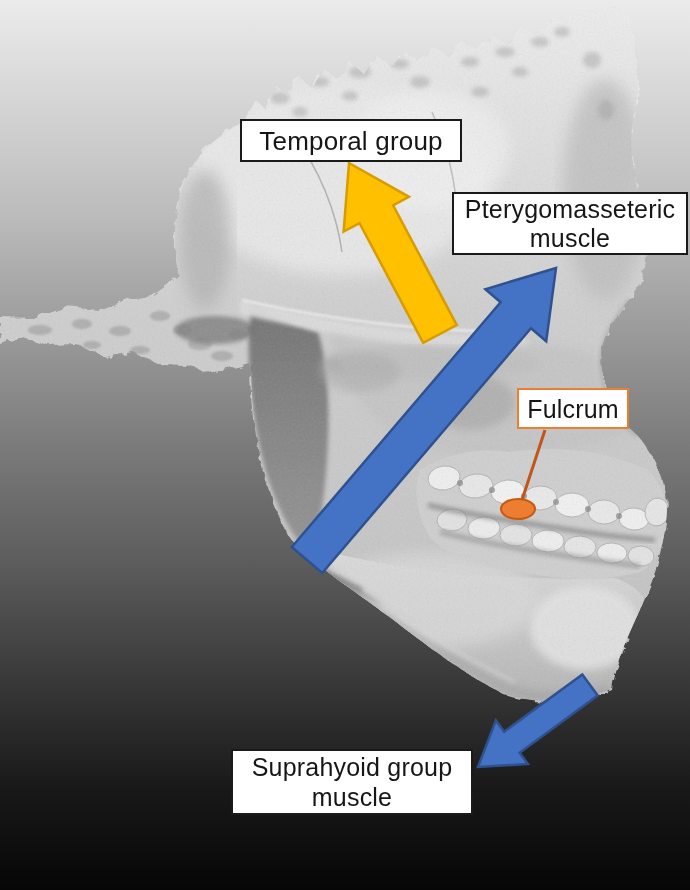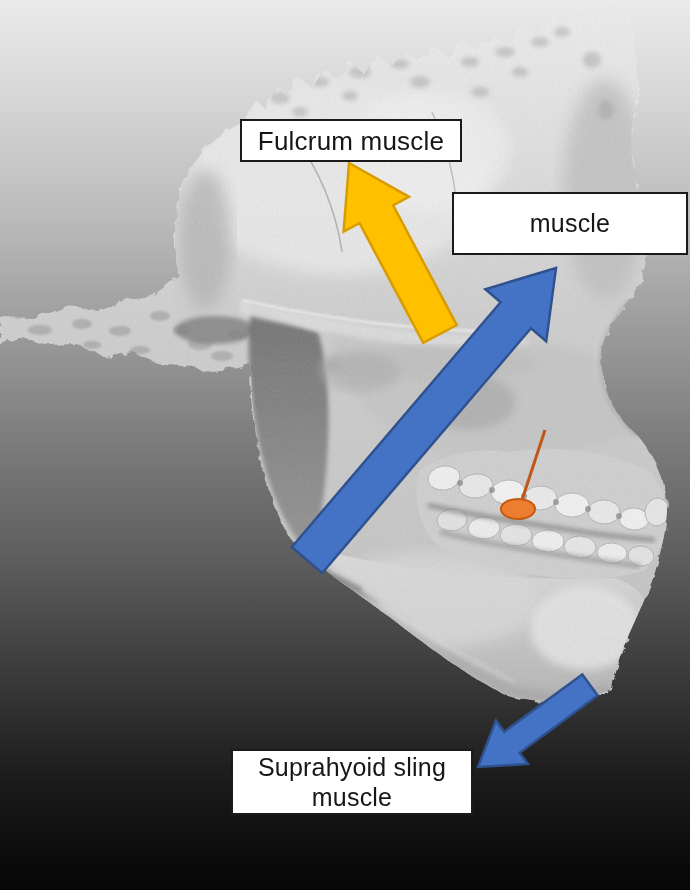--- a/index.html
+++ b/index.html
@@ -186,26 +186,30 @@
 
     <polygon class="arrow-yellow" points="349,163 409,196.8 393.1,205.3 456.8,325.1 423.2,342.9 359.5,223.1 343.6,231.6" fill="#ffc000"></polygon>
     <polygon class="arrow-blue" points="556,268 546.2,341.2 531,328.2 322.2,573 291.8,547 500.6,302.2 485.4,289.2" fill="#4472c4"></polygon>
     <polygon class="arrow-blue" points="478,767 495.9,720.4 504.2,731.7 582.3,674.5 597.7,695.5 519.6,752.7 527.9,764" fill="#4472c4"></polygon>
 
     <path class="fulcrum-line" d="M545 430 L521 503"></path>
     <ellipse class="fulcrum-ellipse" cx="518" cy="509" rx="17" ry="10" fill="#ed7d31"></ellipse>
   </svg>
 
   <div class="label-box label-temporal">
-    <span>Fulcrum muscle</span>
+    <span>Temporal group</span>
   </div>
 
   <div class="label-box label-pterygo">
+    <span>Pterygomasseteric</span>
     <span>muscle</span>
   </div>
 
+  <div class="label-box label-fulcrum">
+    <span>Fulcrum</span>
+  </div>
 
   <div class="label-box label-suprahyoid">
-    <span>Suprahyoid sling</span>
+    <span>Suprahyoid group</span>
     <span>muscle</span>
   </div>
 
 </div>
 
 </body></html>

